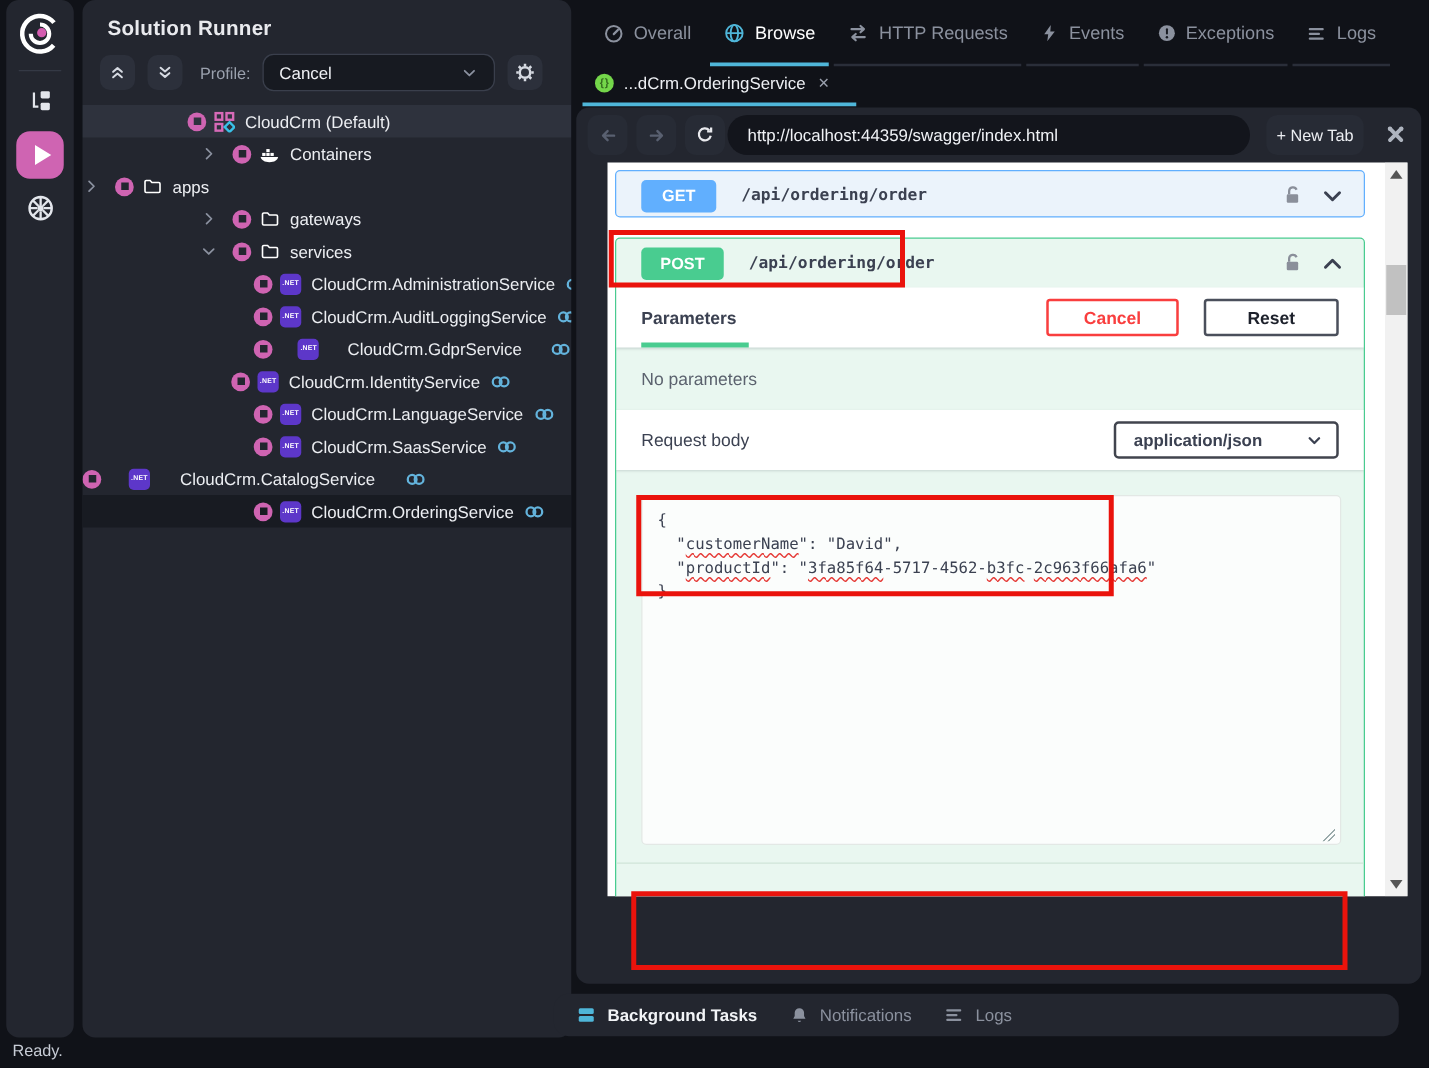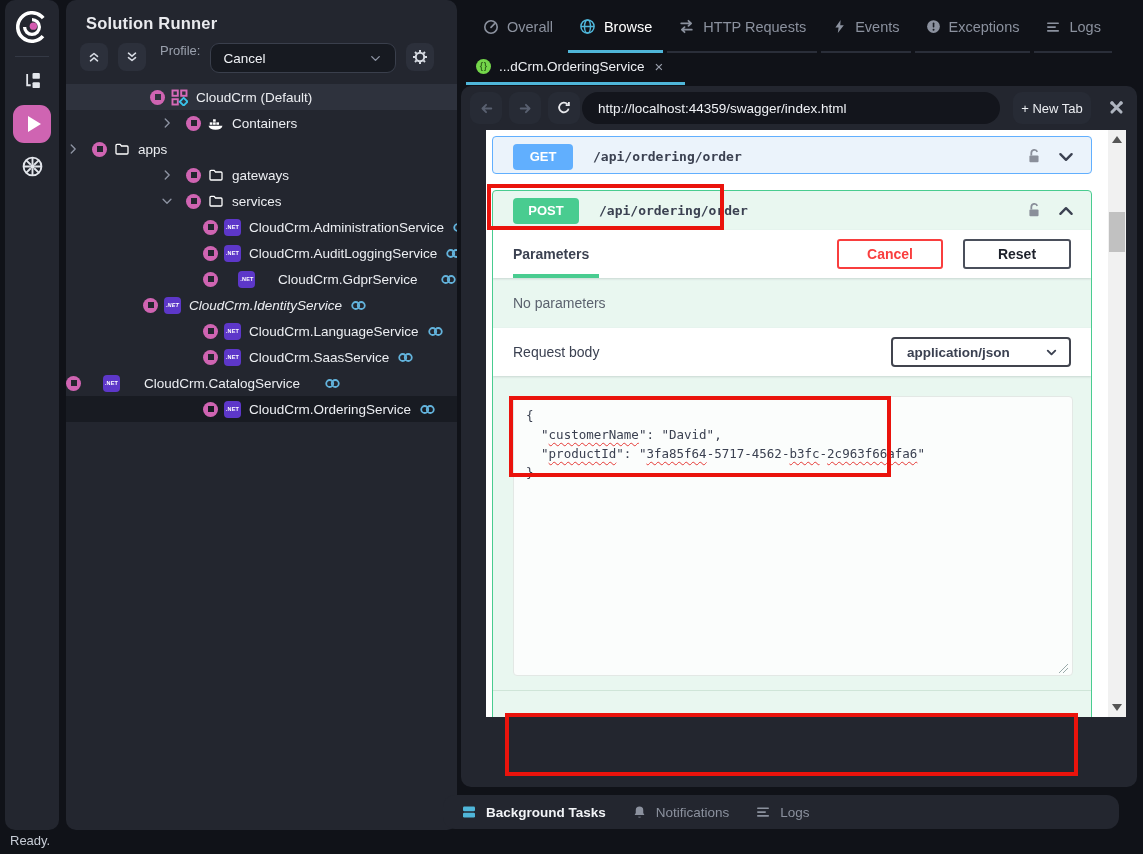--- a/index.html
+++ b/index.html
@@ -16,21 +16,21 @@
               color:#e3e6ec; margin-top:6px; border-radius:9px; }
   .rail-play { width:38px; height:38px; background:#cf64b2; border-radius:11px; margin-top:8px;
                display:flex; align-items:center; justify-content:center; }
   .play-tri { width:0; height:0; border-left:13px solid #fff; border-top:8px solid transparent;
               border-bottom:8px solid transparent; margin-left:4px; }
 
   
   .tree-panel { position:absolute; left:66px; top:0; width:391px; height:830px; background:#23262f;
                 border-radius:10px; overflow:hidden; }
   .tp-title { position:absolute; left:20px; top:14px; font-size:16.5px; font-weight:bold; letter-spacing:.2px; }
-  .tp-toolbar { position:absolute; left:14px; top:43px; right:23px; height:30px; display:flex; align-items:flex-start; }
+  .tp-toolbar { position:absolute; left:14px; top:43px; right:23px; height:30px; display:flex; align-items:center; }
   .sq-btn { width:28px; height:28px; background:#2c303b; border-radius:8px; color:#d6dae2;
             display:flex; align-items:center; justify-content:center; flex:0 0 auto; }
   .sq-btn + .sq-btn { margin-left:10px; }
   .profile-lbl { color:#9aa0ad; font-size:13px; margin:0 10px 0 14px; }
   .profile-sel { flex:1; height:30px; background:#171a21; border:1px solid #3a3f4c; border-radius:9px;
                  display:flex; align-items:center; padding:0 12px; font-size:13.5px; color:#f0f2f6; }
   .profile-sel .chev { margin-left:auto; color:#8b91a0; }
   .gear-btn { margin-left:10px; }
   .tree { position:absolute; left:0; top:84px; right:0; }
   .trow { height:26px; display:flex; align-items:center; font-size:13.5px; color:#eceef2; white-space:nowrap; }
@@ -337,21 +337,21 @@
           <span>CloudCrm.GdprService</span>
           <span class="t-link">
             <svg viewBox="0 0 16 16" width="17" height="17">
               <g fill="none" stroke="currentColor" stroke-width="1.7">
                 <circle cx="5.4" cy="8" r="3.3"></circle>
                 <circle cx="10.6" cy="8" r="3.3"></circle>
               </g>
             </svg>
           </span>
         </div>
-        <div class="trow" style="padding-left: 77px; font-style: italic;">
+        <div class="trow" style="padding-left: 119px;">
           <span class="donut"></span>
           <span class="dotnet-badge">.NET</span>
           <span>CloudCrm.IdentityService</span>
           <span class="t-link">
             <svg viewBox="0 0 16 16" width="17" height="17">
               <g fill="none" stroke="currentColor" stroke-width="1.7">
                 <circle cx="5.4" cy="8" r="3.3"></circle>
                 <circle cx="10.6" cy="8" r="3.3"></circle>
               </g>
             </svg>

